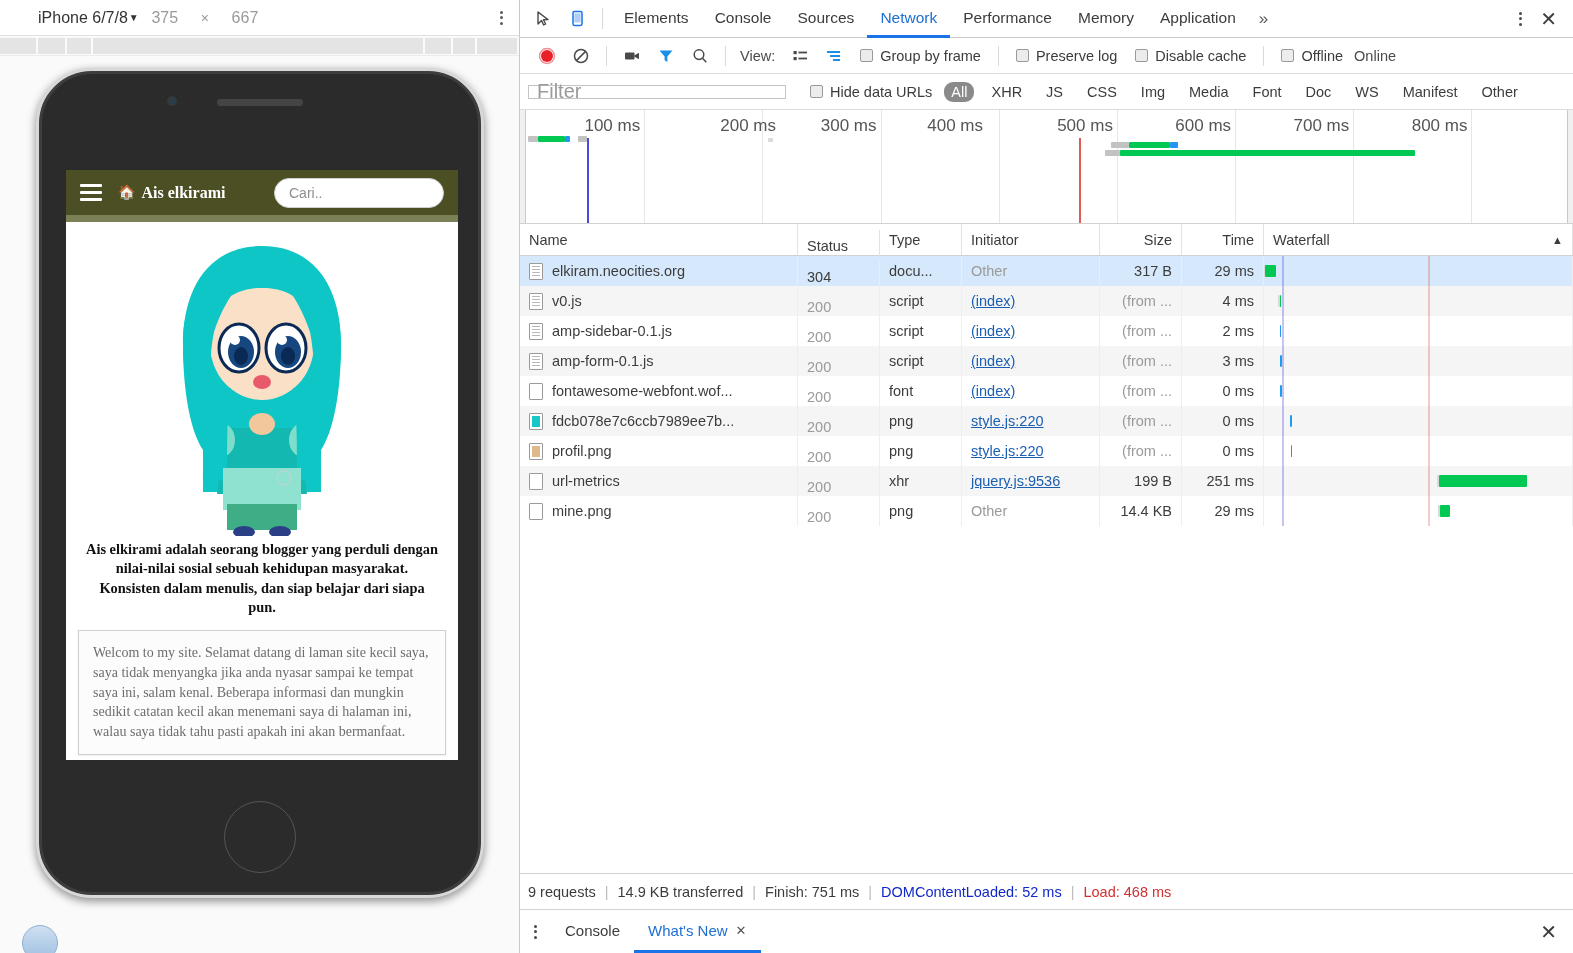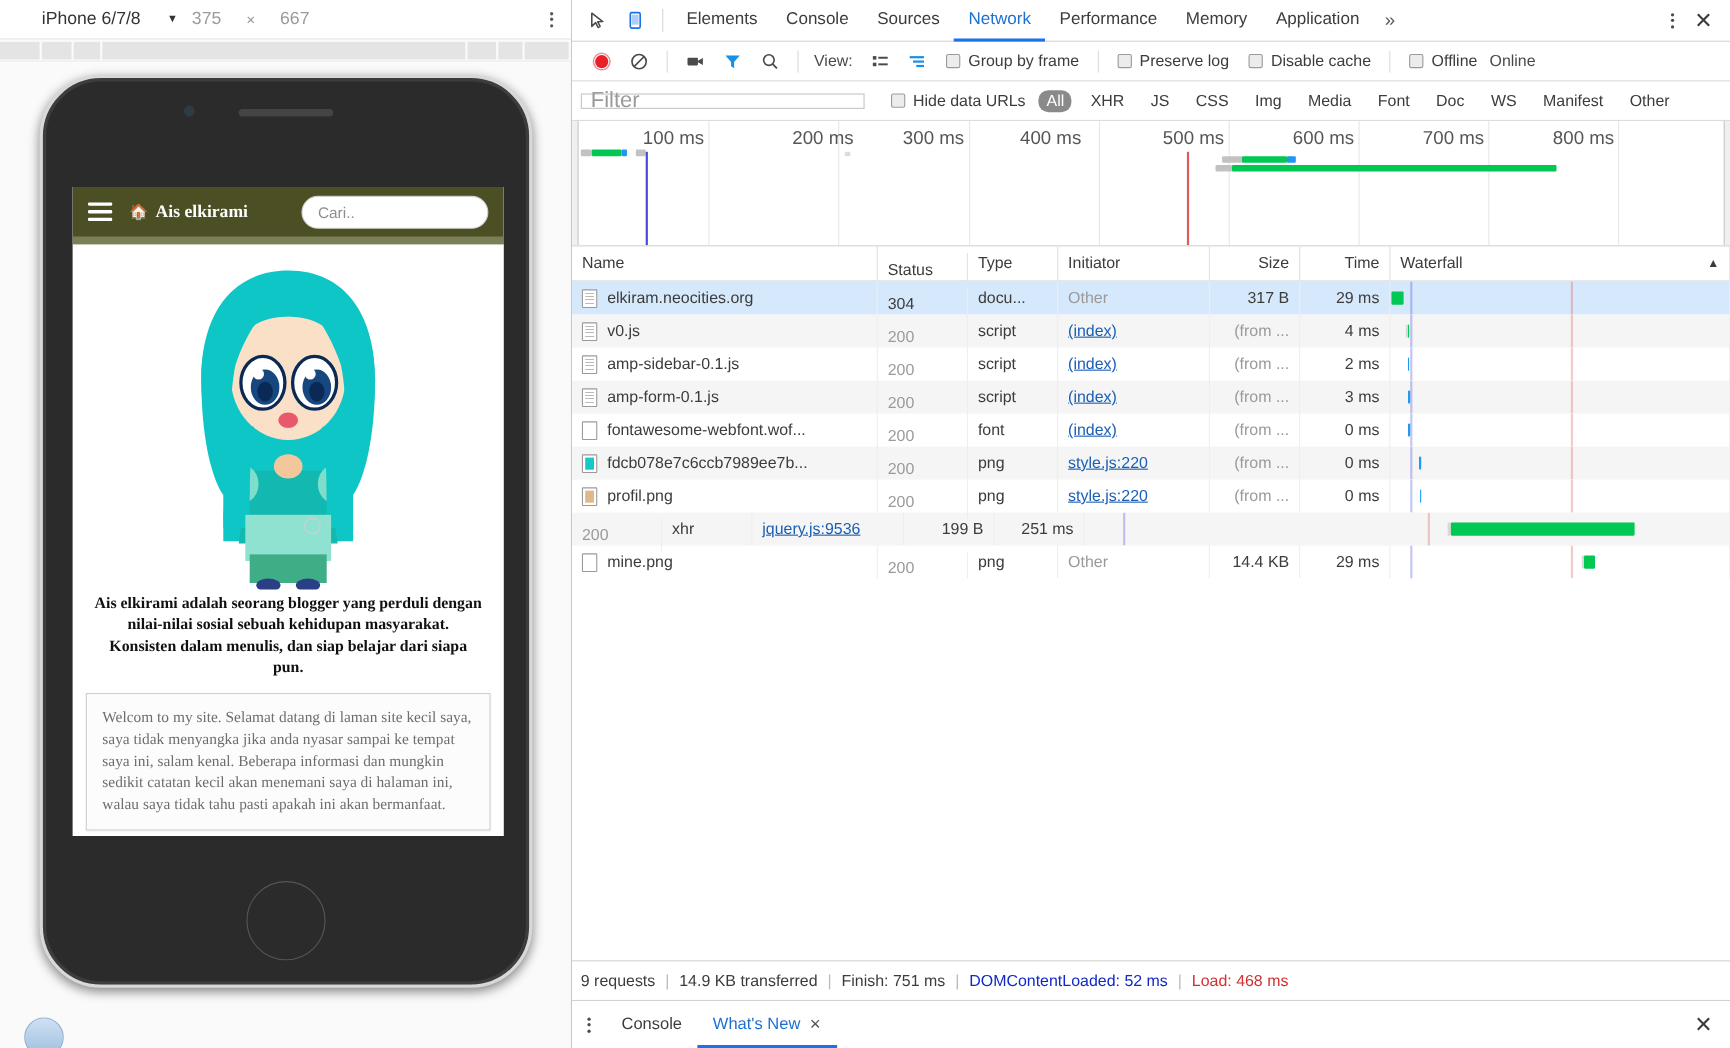--- a/index.html
+++ b/index.html
@@ -20,21 +20,21 @@
     flex: 0 0 520px;
   }
   #device-toolbar {
     height: 36px; background: #fff;
     display: flex; align-items: center;
     border-bottom: 1px solid #e0e0e0;
     padding: 0 10px;
   }
   #device-toolbar .dev-select {
     font-size: 16px; color: #333; margin-left: 28px;
-    display: flex; align-items: center; gap: 24px; cursor: default;
+    display: flex; align-items: center; gap: 1px; cursor: default;
   }
   #device-toolbar .caret { font-size: 10px; color: #333; }
   #device-toolbar .dim {
     font-size: 16px; color: #9a9a9a; width: 52px; text-align: center;
   }
   #device-toolbar .xsep { font-size: 14px; color: #9a9a9a; margin: 0 10px; }
   #device-toolbar .kebab {
     margin-left: auto; display: flex; flex-direction: column;
     gap: 2.5px; padding: 6px; cursor: pointer;
   }
@@ -665,20 +665,24 @@
             </div>
             <div class="c col-size muted">(from ...</div>
             <div class="c col-time">0 ms</div>
             <div class="c col-wf">
               <div class="wf-bar wf-b" style="left: 8.63636%; width: 0.55%;"></div>
               <div class="wf-vline" style="left: 5.90909%; background: rgb(74, 74, 224); opacity: 0.32;"></div>
               <div class="wf-vline" style="left: 53.1818%; background: rgb(224, 90, 90); opacity: 0.32;"></div>
             </div>
           </div>
           <div class="rt-row alt">
+            <div class="c col-name">
+              <span class="fileic"></span>
+              <span>url-metrics</span>
+            </div>
             <div class="c col-status muted">200</div>
             <div class="c col-type">xhr</div>
             <div class="c col-init">
               <span class="linky">jquery.js:9536</span>
             </div>
             <div class="c col-size">199 B</div>
             <div class="c col-time">251 ms</div>
             <div class="c col-wf">
               <div class="wf-bar wf-q" style="left: 56.2682%; width: 0.5%;"></div>
               <div class="wf-bar wf-g" style="left: 56.8182%; width: 28.5227%;"></div>

